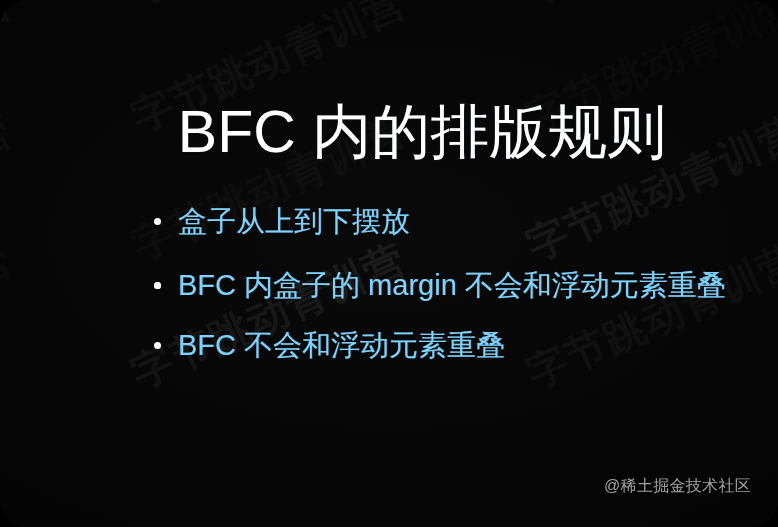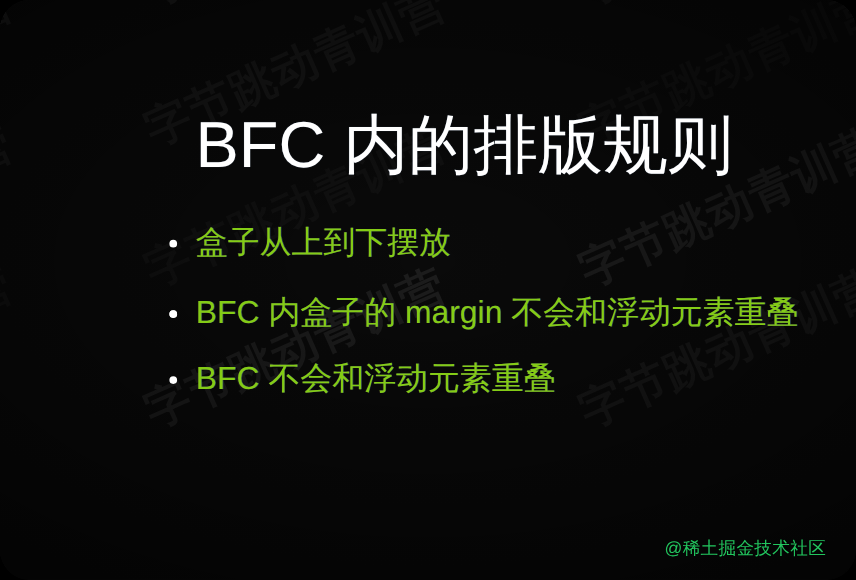--- a/index.html
+++ b/index.html
@@ -90,21 +90,21 @@
     left: 150px;
     top: 205px;
     width: 610px;
     list-style: none;
     margin: 0;
     padding: 0;
   }
   .bullet-item {
     position: relative;
     display: block;
-    color: #84cc16;
+    color: #7dd3fc;
     font-size: 29px;
     font-weight: 400;
     line-height: 1.16;
     padding-left: 28px;
     margin-bottom: 30px;
     white-space: nowrap;
     text-shadow: 0.6px 0 0 rgba(120,190,255,0.30), -0.5px 0 0 rgba(255,170,150,0.12);
   }
   .bullet-item:last-child { margin-bottom: 16px; }
   .bullet-item.tight { margin-bottom: 27px; }
@@ -114,23 +114,23 @@
     top: 13px;
     width: 7px;
     height: 7px;
     border-radius: 50%;
     background: #ffffff;
   }
 
   #community-watermark {
     position: absolute;
     right: 27px;
-    bottom: 17px;
+    bottom: 30px;
     z-index: 3;
-    color: #22c55e;
+    color: #a3a3a3;
     font-size: 16px;
     font-weight: 400;
     letter-spacing: 0.3px;
     white-space: nowrap;
   }
 </style>
 </head>
 <body>
 
 <div id="slide">

